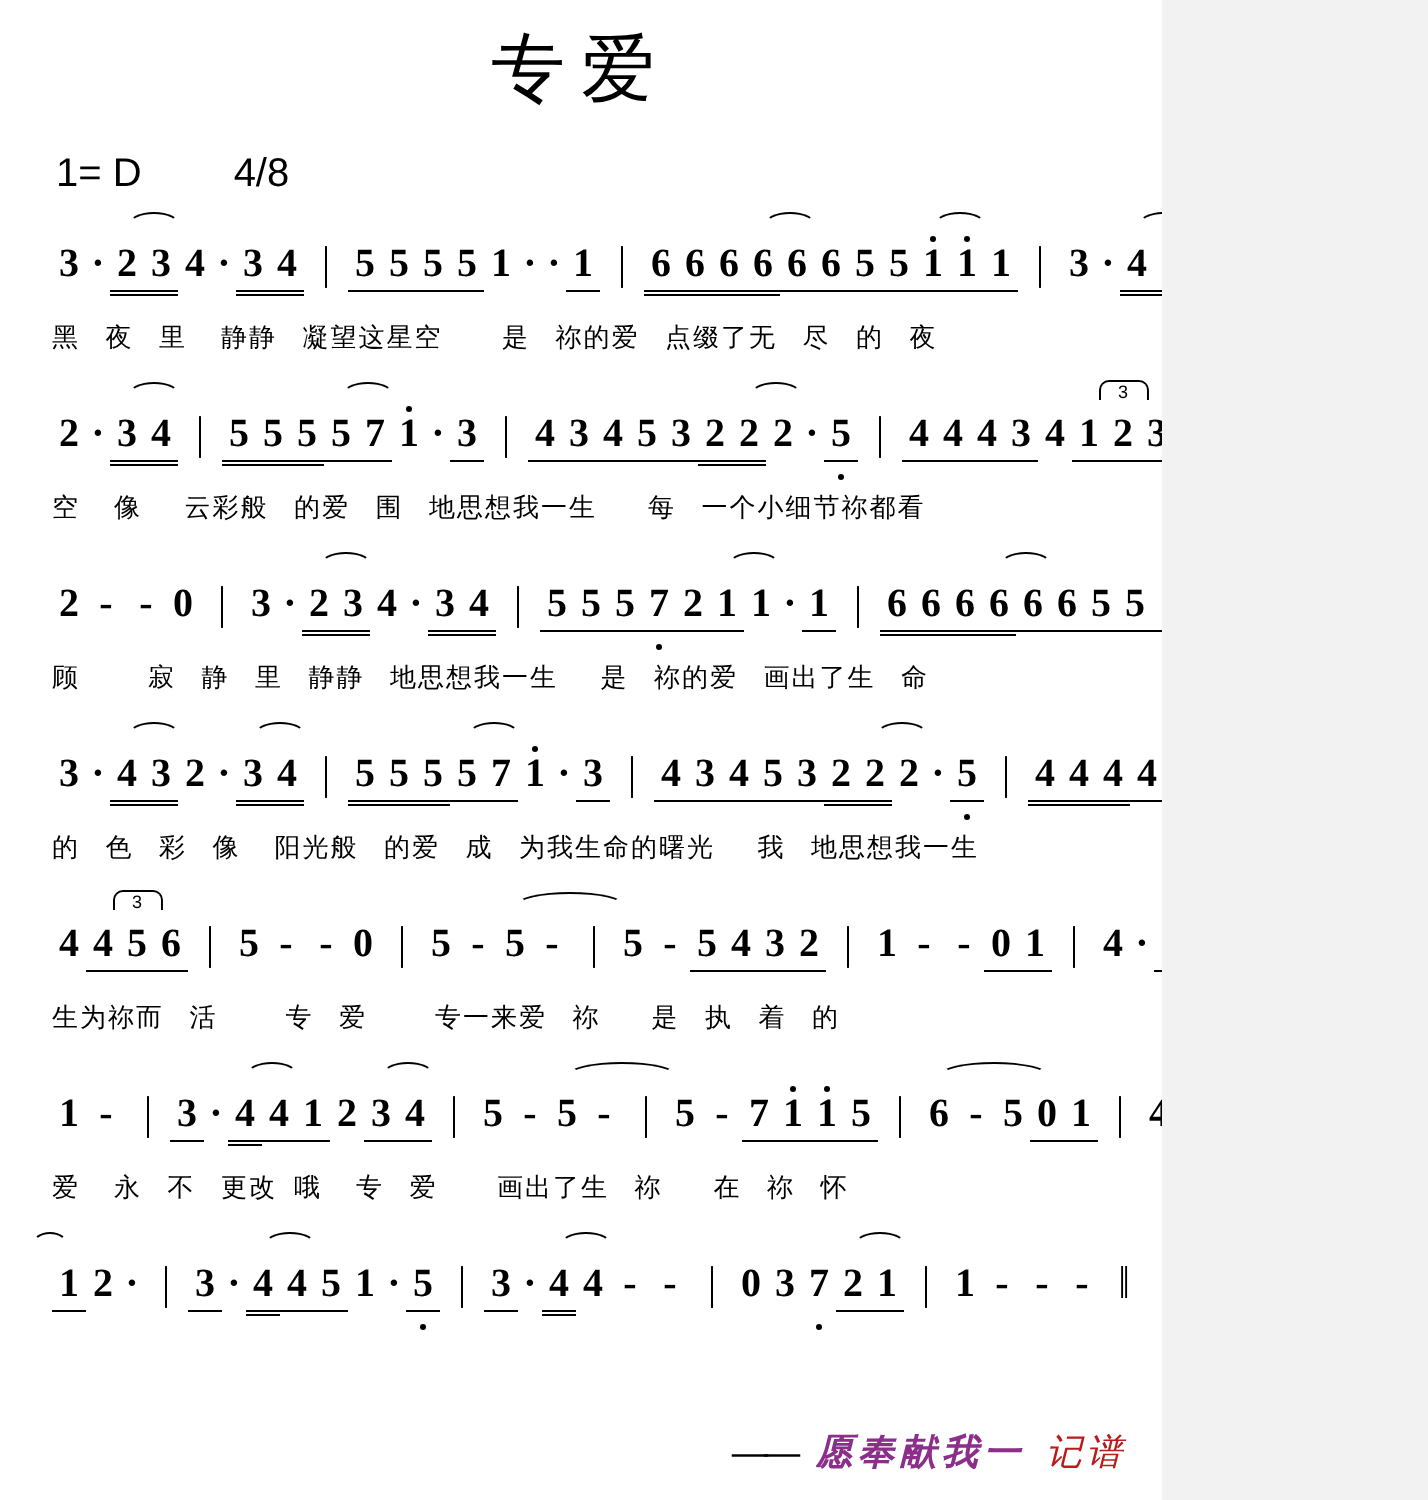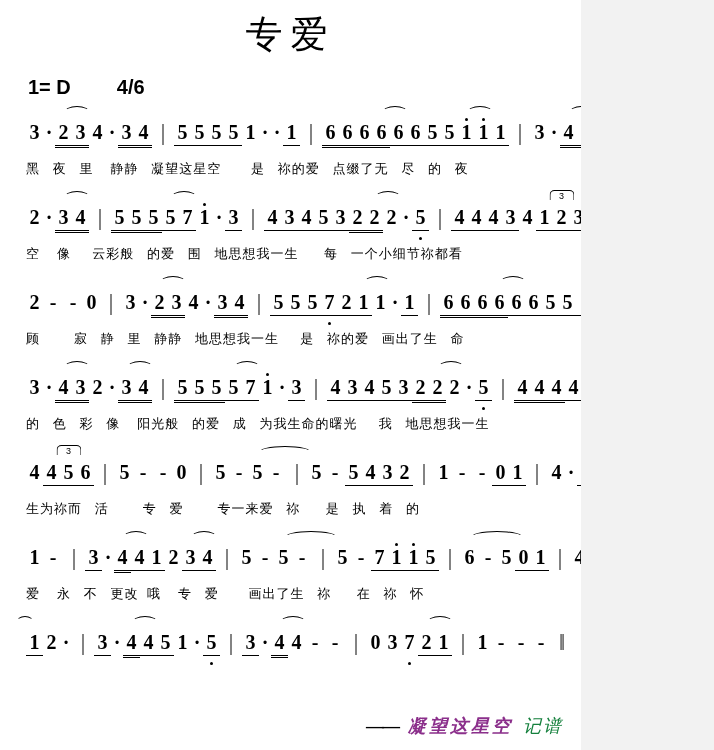--- a/index.html
+++ b/index.html
@@ -1,19 +1,19 @@
 <!DOCTYPE html>
 <html><head>
 <meta charset="utf-8">
 <style>
   html,body{margin:0;padding:0;background:#f2f2f2;}
   .page{width:581px;height:750px;background:#ffffff;position:relative;overflow:hidden;
         font-family:"Liberation Serif","DejaVu Serif",serif;color:#000;}
   .title{text-align:center;font-size:37px;letter-spacing:8px;padding-top:10px;font-weight:normal;}
-  .keyrow{display:flex;gap:46px;font-weight:bold;font-size:20px;margin:16px 0 4px 28px;
+  .keyrow{display:flex;gap:46px;font-weight:normal;font-size:20px;margin:16px 0 4px 28px;
           font-family:"Liberation Sans","DejaVu Sans",sans-serif;}
   #systems{padding:2px 0 0 26px;}
   .system{height:85px;}
   .note-line{display:flex;align-items:flex-end;white-space:nowrap;height:52px;}
   .tok{display:inline-flex;flex-direction:column;align-items:center;margin:0 2.5px;position:relative;}
   .mark{height:12px;position:relative;width:100%;}
   .odot{height:5px;display:flex;justify-content:center;align-items:center;}
   .num{font-size:20px;line-height:21px;font-weight:bold;min-width:12px;text-align:center;}
   .unders{height:8px;width:100%;padding-top:2px;box-sizing:border-box;}
   .uline{display:block;height:1px;background:#000;margin-bottom:1px;width:calc(100% + 5px);margin-left:-2.5px;}
@@ -36,21 +36,21 @@
   .sig-name{font-style:italic;font-weight:bold;letter-spacing:3px;}
   .sig-role{font-style:italic;letter-spacing:2px;}
 </style>
 </head>
 <body>
 
 <div class="page">
   <div class="title">专爱</div>
   <div class="keyrow">
     <span>1= D</span>
-    <span>4/6</span>
+    <span>4/8</span>
   </div>
   <div id="systems">
       <div class="system">
         <div class="note-line">
           <span class="tok">
             <span class="mark"></span>
             <span class="odot"></span>
             <span class="num">3</span>
             <span class="unders"></span>
             <span class="bdot"></span>
@@ -2095,16 +2095,16 @@
             <span class="odot"></span>
             <span class="num">‖</span>
             <span class="unders"></span>
             <span class="bdot"></span>
           </span>
         </div>
       </div>
     </div>
   <div class="signature">
     <span class="sig-dash">——</span>
-    <span class="sig-name" style="color:#8b2f8b">凝望这星空</span>
-    <span class="sig-role" style="color:#15803d">记谱</span>
+    <span class="sig-name" style="color:#8b2f8b">愿奉献我一</span>
+    <span class="sig-role" style="color:#b91c1c">记谱</span>
   </div>
 </div>
 
 </body></html>

